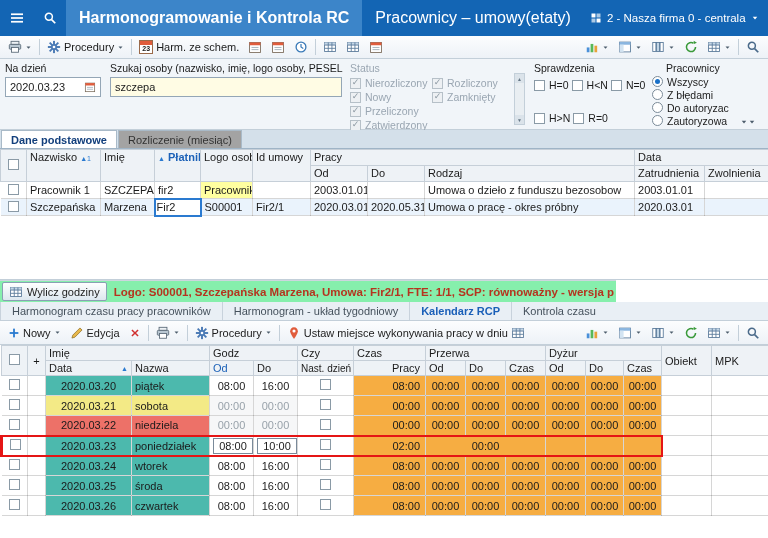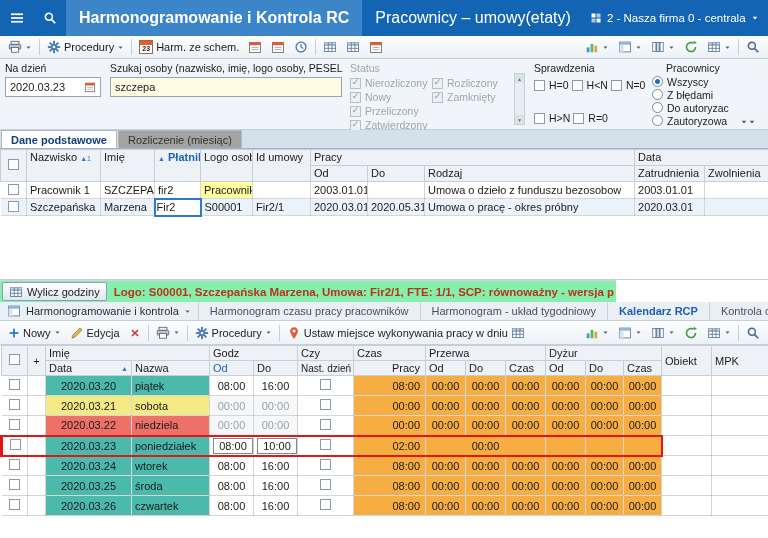--- a/index.html
+++ b/index.html
@@ -531,29 +531,20 @@
     <div class="btn">
         <svg class="ic14">
           <use href="#i-table"></use>
         </svg>
         <span>Wylicz godziny</span>
       </div>
     <div class="redinfo">Logo: S00001, Szczepańska Marzena, Umowa: Fir2/1, FTE: 1/1, SCP: równoważny - wersja podstawowa (w wymiarze do 12 g</div>
   </div>
 
   <div class="lower-nav">
-    <div class="lnav-sel">
-      <svg class="ic14">
-          <use href="#i-layout"></use>
-        </svg>
-      <span>Harmonogramowanie i kontrola</span>
-      <svg class="caret">
-          <use href="#i-caret"></use>
-        </svg>
-    </div>
     <div class="ltab">Harmonogram czasu pracy pracowników</div>
     <div class="ltab">Harmonogram - układ tygodniowy</div>
     <div class="ltab active">Kalendarz RCP</div>
     <div class="ltab">Kontrola czasu</div>
   </div>
 
   <div class="toolbar toolbar-bottom">
     <div class="tbtn">
         <svg class="ic12">
           <use href="#i-plus"></use>

